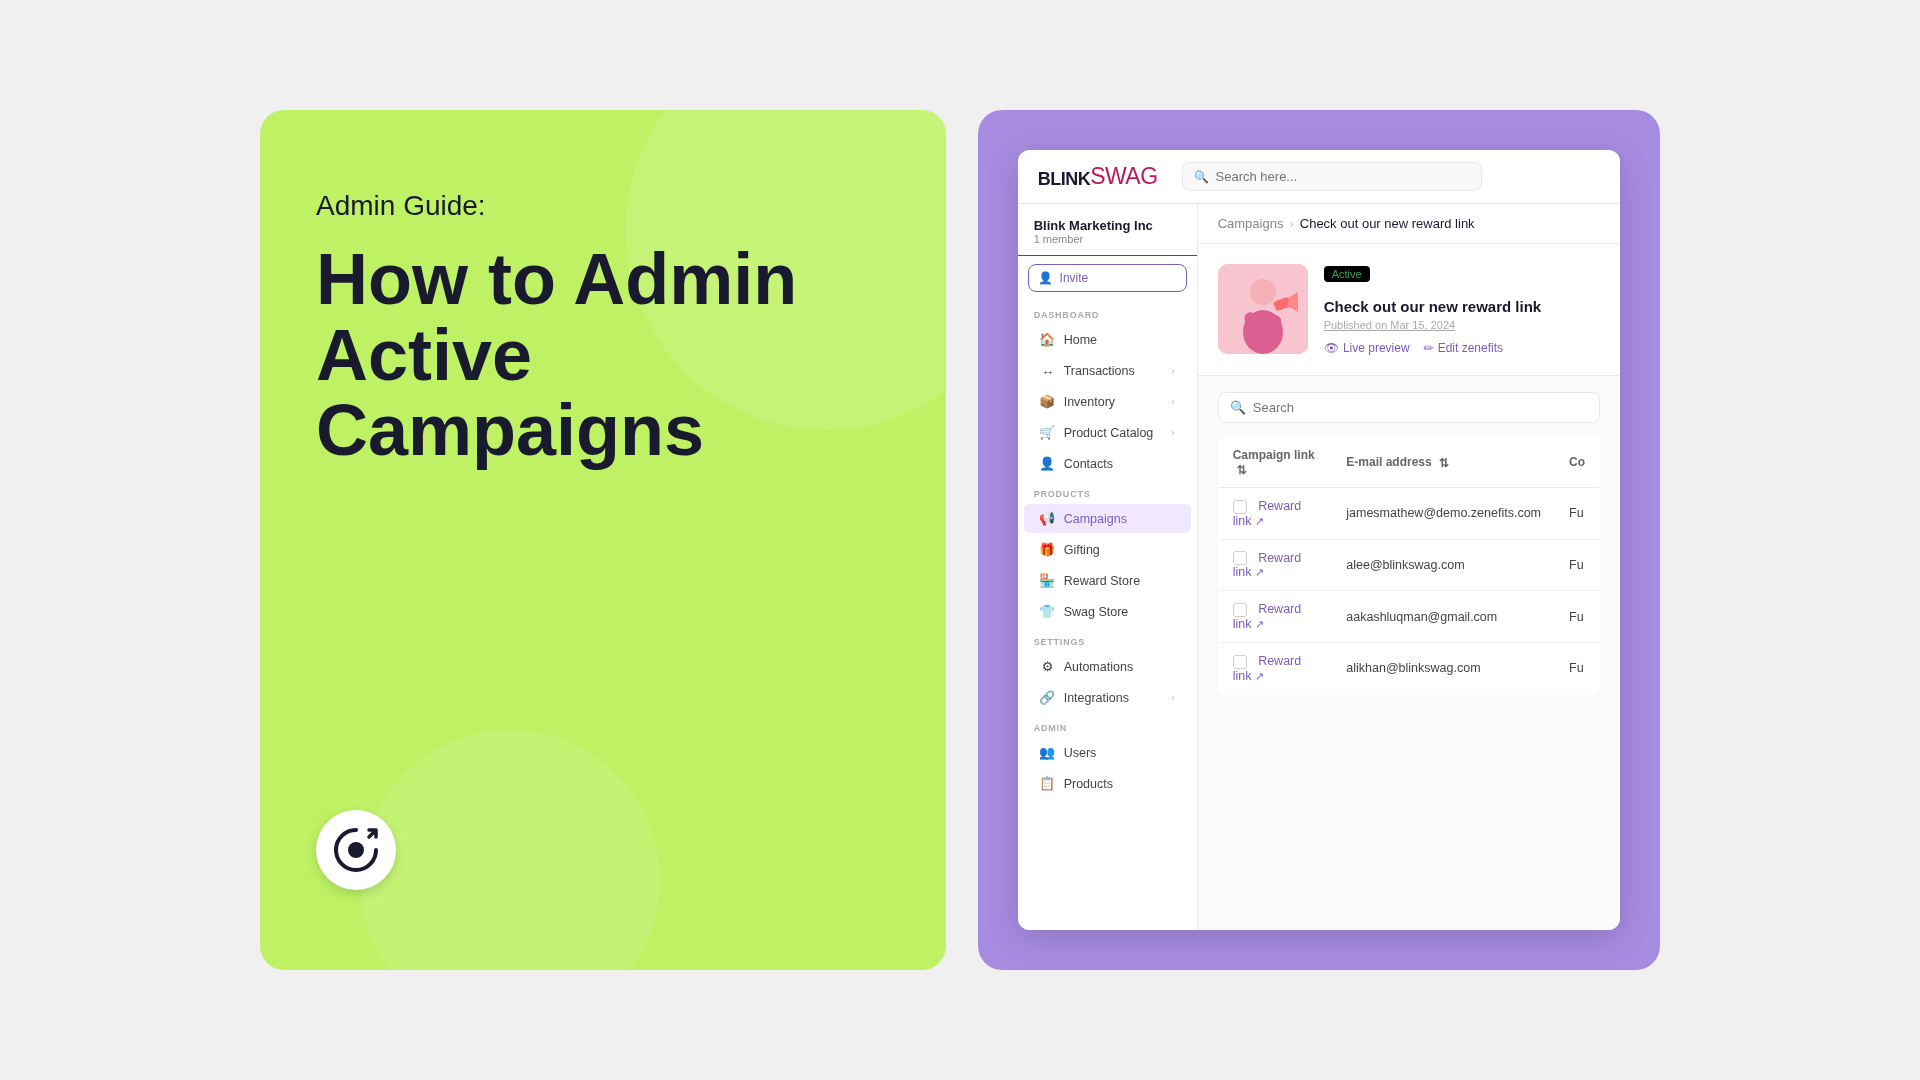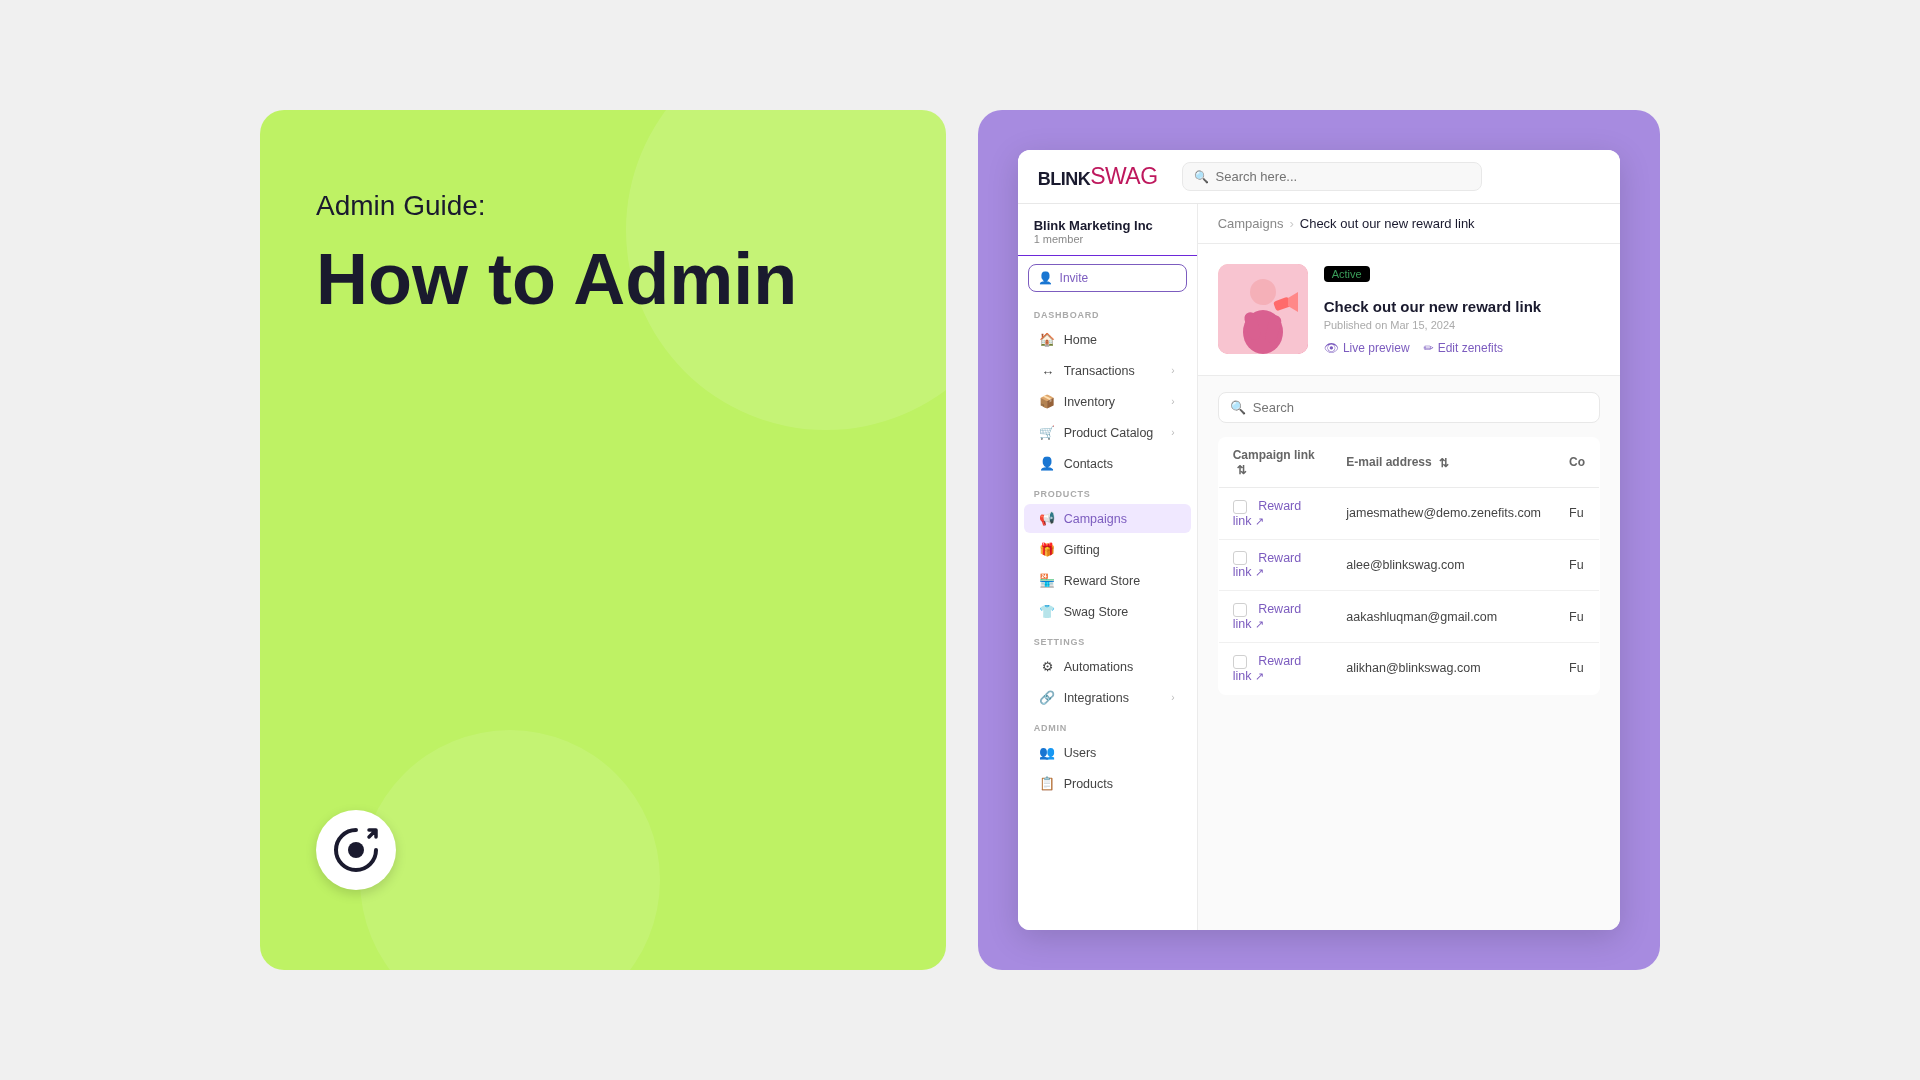--- a/index.html
+++ b/index.html
@@ -332,20 +332,21 @@
       font-size: 15px;
       font-weight: 600;
       color: #1a1a2e;
       margin-bottom: 4px;
     }
 
     .campaign-date {
       font-size: 11px;
       color: #aaa;
       margin-bottom: 10px;
+      text-decoration: underline;
     }
 
     .campaign-actions {
       display: flex;
       gap: 14px;
     }
 
     .campaign-action-link {
       font-size: 12px;
       color: #7c5cbf;
@@ -460,20 +461,21 @@
   </style>
 </head>
 <body>
 
 <div class="main-container">
   <div class="left-panel">
     <div class="left-content">
       <div class="admin-guide-label">Admin Guide:</div>
       <div class="main-title">
         <span>How to Admin</span><br>
+        <span>Active Campaigns</span>
       </div>
     </div>
     <div class="g2-logo">
       <svg viewBox="0 0 50 50" fill="none" xmlns="http://www.w3.org/2000/svg">
         <path d="M25 5C13.95 5 5 13.95 5 25C5 36.05 13.95 45 25 45C36.05 45 45 36.05 45 25" stroke="#1a1a2e" stroke-width="4" stroke-linecap="round"></path>
         <path d="M38 12L45 5M45 5L38 5M45 5L45 12" stroke="#1a1a2e" stroke-width="3.5" stroke-linecap="round" stroke-linejoin="round"></path>
         <circle cx="25" cy="25" r="8" fill="#1a1a2e"></circle>
       </svg>
     </div>
   </div>

